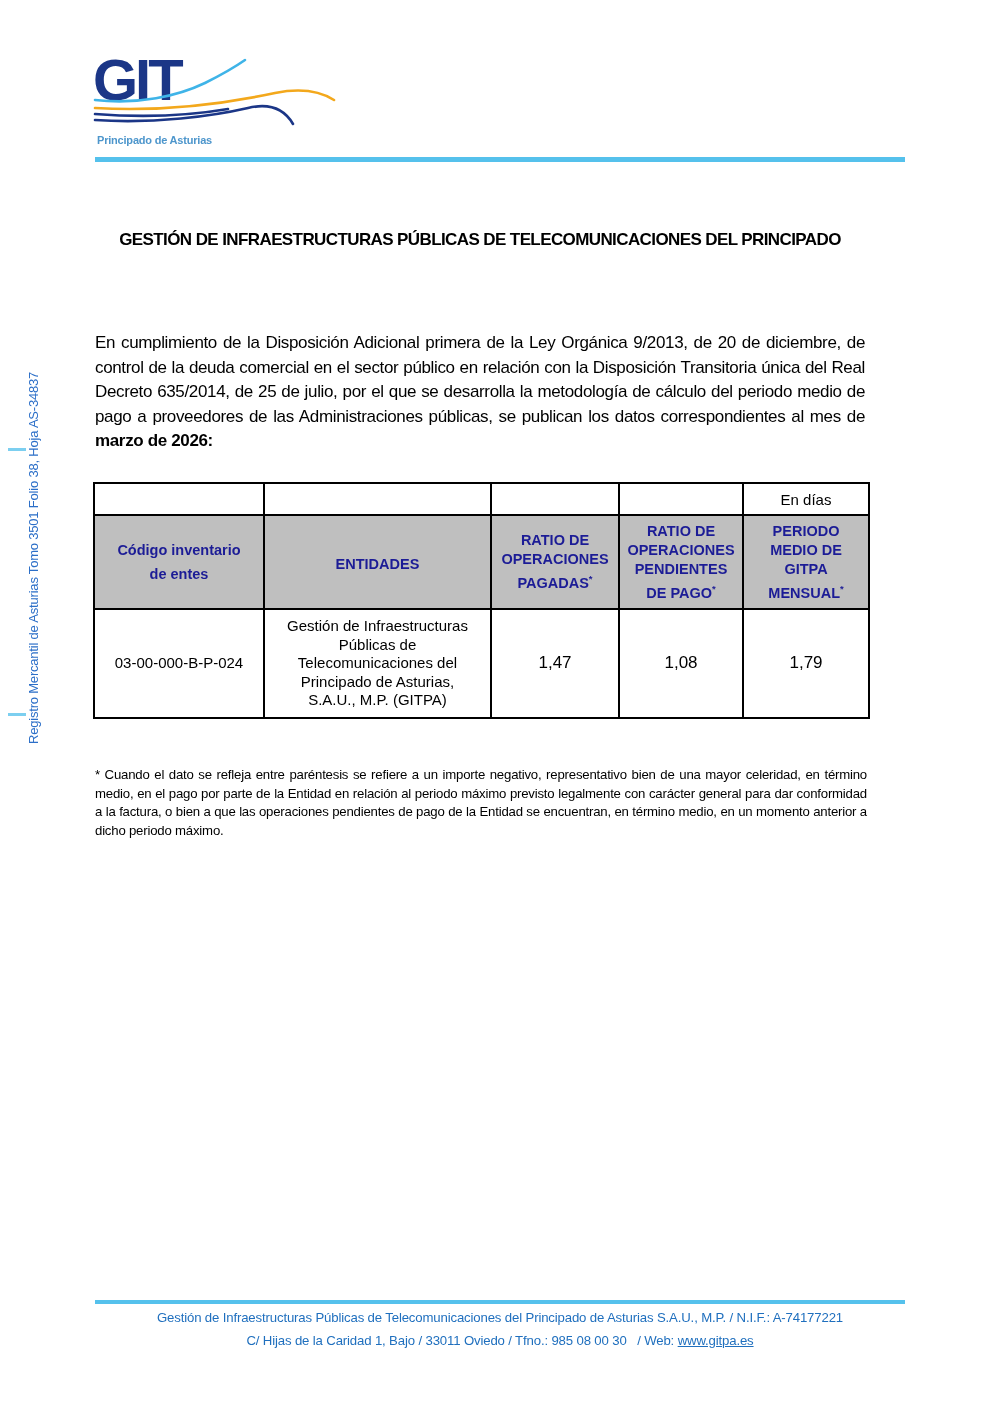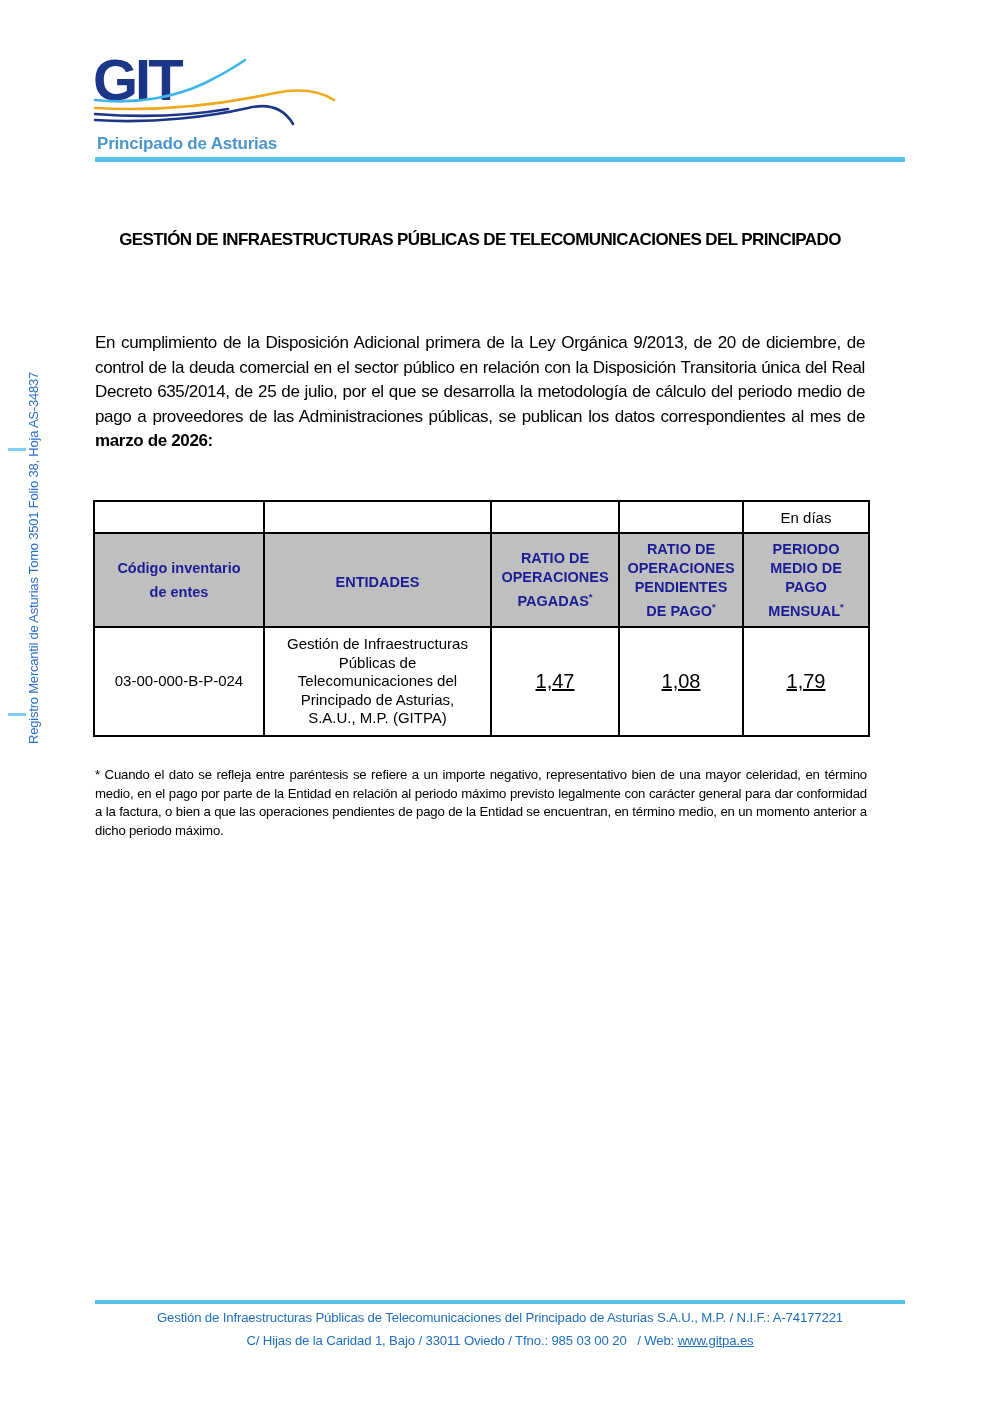--- a/index.html
+++ b/index.html
@@ -14,21 +14,21 @@
     writing-mode:vertical-rl; transform:rotate(180deg);
     font-size:13px; letter-spacing:-0.2px; color:#2C6FC8; white-space:nowrap;
   }
   .fold-mark { position:absolute; left:8px; width:18px; height:3px; background:#7CCFF0; }
   .fold-top { top:448px; } .fold-bottom { top:713px; }
 
   
   .logo-svg { position:absolute; left:93px; top:52px; }
   .logo-subtitle {
     position:absolute; left:97px; top:134px;
-    font-size:17px; font-weight:bold; letter-spacing:-0.2px; color:#4D96CC;
+    font-size:11px; font-weight:bold; letter-spacing:-0.2px; color:#4D96CC;
   }
   .rule { position:absolute; left:95px; width:810px; background:#55C1EC; }
   .rule-header { top:157px; height:5px; }
   .rule-footer { top:1300px; height:4px; }
 
   
   .doc-title {
     position:absolute; top:229px; left:95px; width:770px; text-align:center;
     font-size:17px; font-weight:bold; letter-spacing:-0.6px; line-height:21.5px;
   }
@@ -36,34 +36,34 @@
   
   .intro {
     position:absolute; top:314px; left:95px; width:770px;
     font-size:17px; line-height:24.6px; letter-spacing:-0.35px;
     text-align:justify;
   }
   .intro b { letter-spacing:-0.35px; }
 
   
   .pmp-table {
-    position:absolute; top:500px; left:93px; width:775px;
+    position:absolute; top:482px; left:93px; width:775px;
     border-collapse:collapse; table-layout:fixed;
   }
   .pmp-table td { border:2px solid #000; text-align:center; vertical-align:middle; padding:0; }
   .units-row td { height:30px; font-size:15px; }
   .header-row td {
     height:88px; background:#BFBFBF; color:#1C1C96;
     font-weight:bold; font-size:14.5px; line-height:19px; padding:2px 4px;
   }
   .header-row td.c1 { padding:2px 12px;margin-top:40px; }
   .header-row sup { font-size:9.5px; }
   .data-row td { height:103px; font-size:15px; line-height:18.5px; }
   .data-row td.c2 { padding:2px 12px; }
-  .data-row td.value { font-size:20px;text-decoration:underline; }
+  .data-row td.value { font-size:17px; }
 
   
   .footnote {
     position:absolute; top:722px; left:95px; width:772px;
     font-size:13.2px; line-height:18.6px; letter-spacing:-0.2px; text-align:justify;margin-top:44px;
   }
 
   
   .dateline {
     position:absolute; top:1000px; left:95px; width:770px;
@@ -120,32 +120,32 @@
         <td class="c2"></td>
         <td class="c3"></td>
         <td class="c4"></td>
         <td class="c5">En días</td>
       </tr>
       <tr class="header-row">
         <td class="c1"><span>Código inventario de entes</span><sup></sup></td>
         <td class="c2"><span>ENTIDADES</span><sup></sup></td>
         <td class="c3"><span>RATIO DE OPERACIONES PAGADAS</span><sup>*</sup></td>
         <td class="c4"><span>RATIO DE OPERACIONES PENDIENTES DE PAGO</span><sup>*</sup></td>
-        <td class="c5"><span>PERIODO MEDIO DE PAGO MENSUAL</span><sup>*</sup></td>
+        <td class="c5"><span>PERIODO MEDIO DE GITPA MENSUAL</span><sup>*</sup></td>
       </tr>
       <tr class="data-row">
         <td class="c1">03-00-000-B-P-024</td>
         <td class="c2">Gestión de Infraestructuras Públicas de Telecomunicaciones del Principado de Asturias, S.A.U., M.P. (GITPA)</td>
         <td class="c3 value">1,47</td>
         <td class="c4 value">1,08</td>
         <td class="c5 value">1,79</td>
       </tr>
     </tbody>
   </table>
 
   <p class="footnote">* Cuando el dato se refleja entre paréntesis se refiere a un importe negativo, representativo bien de una mayor celeridad, en término medio, en el pago por parte de la Entidad en relación al periodo máximo previsto legalmente con carácter general para dar conformidad a la factura, o bien a que las operaciones pendientes de pago de la Entidad se encuentran, en término medio, en un momento anterior a dicho periodo máximo.</p>
 
 
   <div class="rule rule-footer"></div>
   <div class="footer-line footer-line-1">Gestión de Infraestructuras Públicas de Telecomunicaciones del Principado de Asturias S.A.U., M.P. / N.I.F.: A-74177221</div>
-  <div class="footer-line footer-line-2"><span>C/ Hijas de la Caridad 1, Bajo / 33011 Oviedo / Tfno.: 985 03 00 20   / Web: </span><span class="footer-link">www.gitpa.es</span></div>
+  <div class="footer-line footer-line-2"><span>C/ Hijas de la Caridad 1, Bajo / 33011 Oviedo / Tfno.: 985 08 00 30   / Web: </span><span class="footer-link">www.gitpa.es</span></div>
 
 </div>
 
 </body></html>

